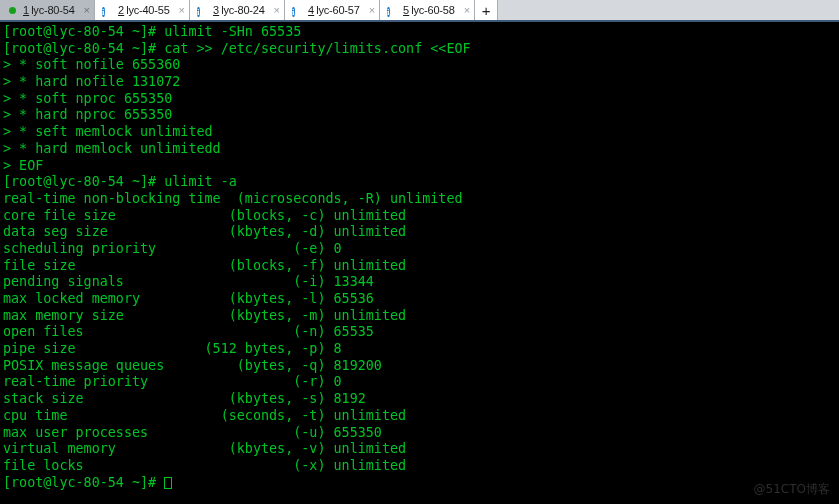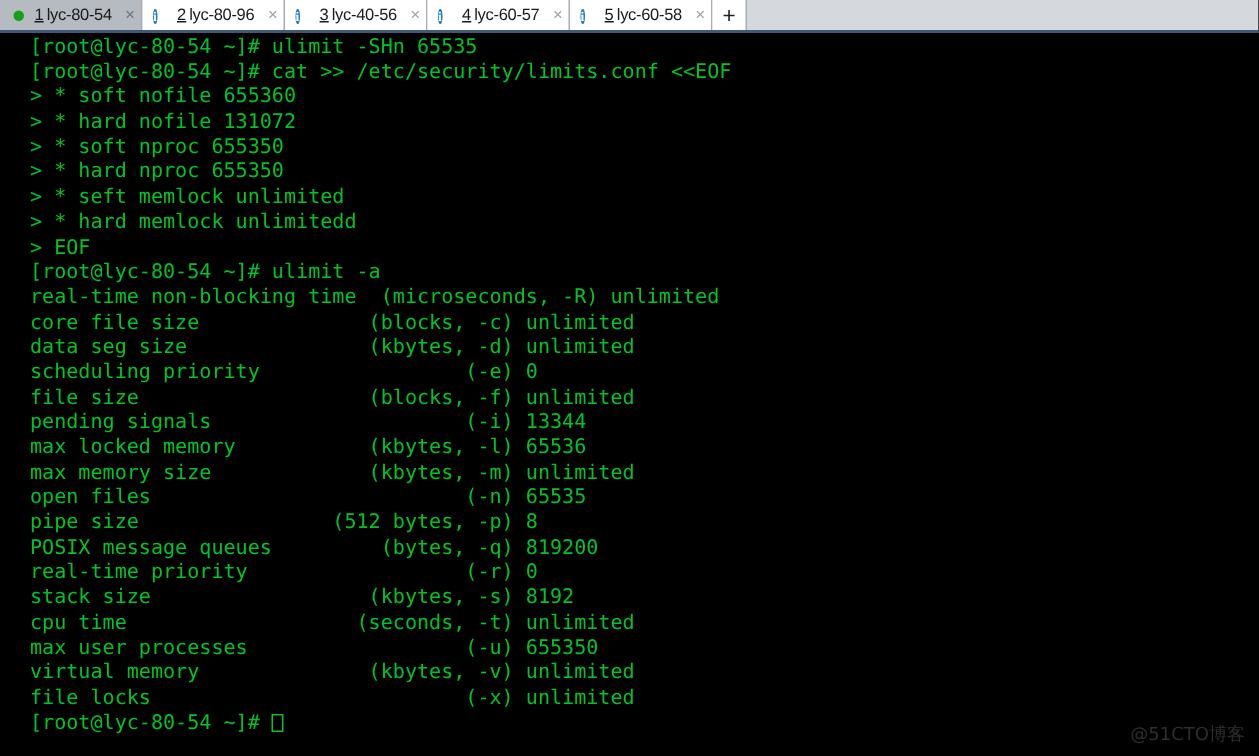--- a/index.html
+++ b/index.html
@@ -109,21 +109,21 @@
     width: 839px;
     height: 480px;
     background: #000;
     color: #00c425;
     font-family: "DejaVu Sans Mono", monospace;
     font-size: 13.4px;
     line-height: 16.7px;
     white-space: pre;
     overflow: hidden;
     letter-spacing: 0px;
-    padding-left: 20px;
+    padding-left: 3px;
     box-sizing: border-box;
   }
   .line { height: 16.7px; }
   .cursor {
     display: inline-block;
     width: 8px;
     height: 12px;
     border: 1px solid #00c425;
     box-sizing: border-box;
     vertical-align: -2px;
@@ -149,27 +149,27 @@
       <span class="tab-status">
         <span class="dot-green"></span>
       </span>
       <span class="tab-index">1</span>
       <span class="tab-title"> lyc-80-54</span>
       <span class="tab-close">×</span>
     </div>
     <div class="tab inactive">
       <span class="tab-status"><span class="icon-info">i</span></span>
       <span class="tab-index">2</span>
-      <span class="tab-title"> lyc-80-96</span>
+      <span class="tab-title"> lyc-40-55</span>
       <span class="tab-close">×</span>
     </div>
     <div class="tab inactive">
       <span class="tab-status"><span class="icon-info">i</span></span>
       <span class="tab-index">3</span>
-      <span class="tab-title"> lyc-40-56</span>
+      <span class="tab-title"> lyc-80-24</span>
       <span class="tab-close">×</span>
     </div>
     <div class="tab inactive">
       <span class="tab-status"><span class="icon-info">i</span></span>
       <span class="tab-index">4</span>
       <span class="tab-title"> lyc-60-57</span>
       <span class="tab-close">×</span>
     </div>
     <div class="tab inactive">
       <span class="tab-status"><span class="icon-info">i</span></span>

